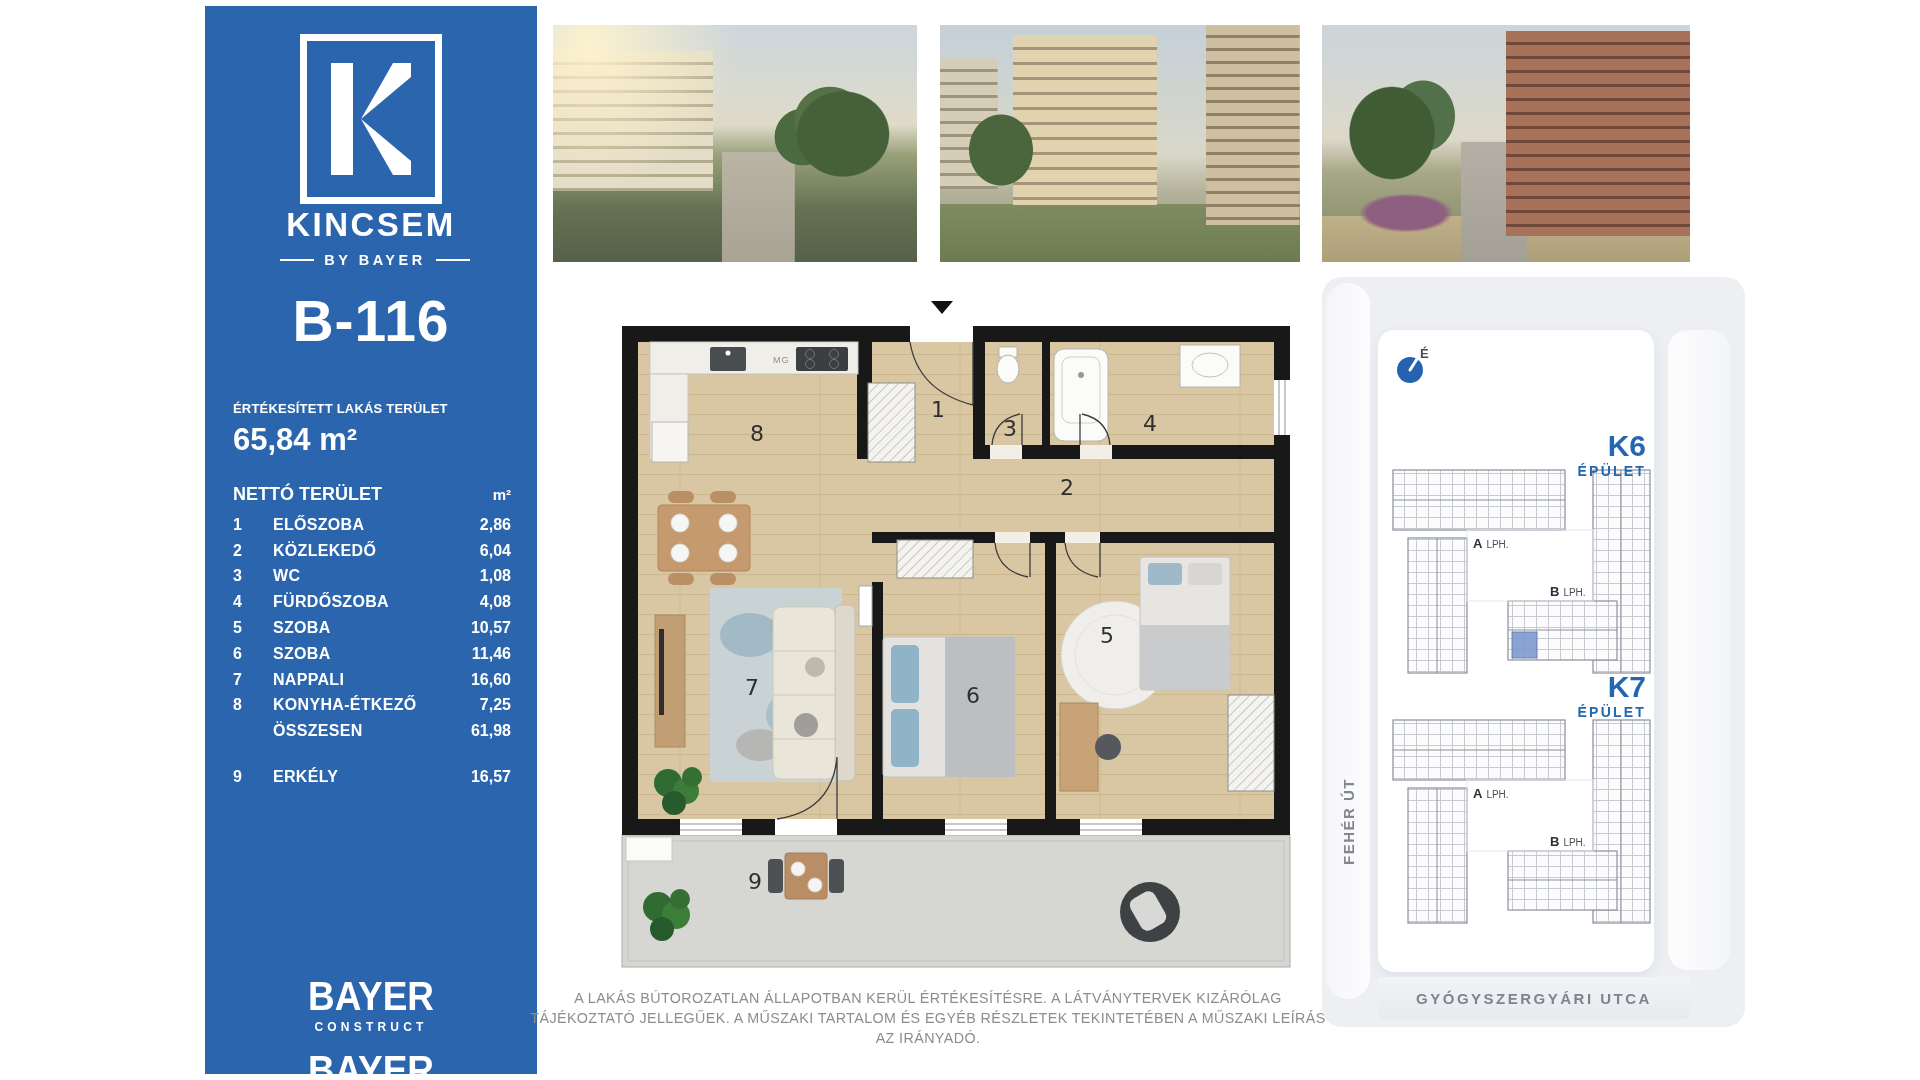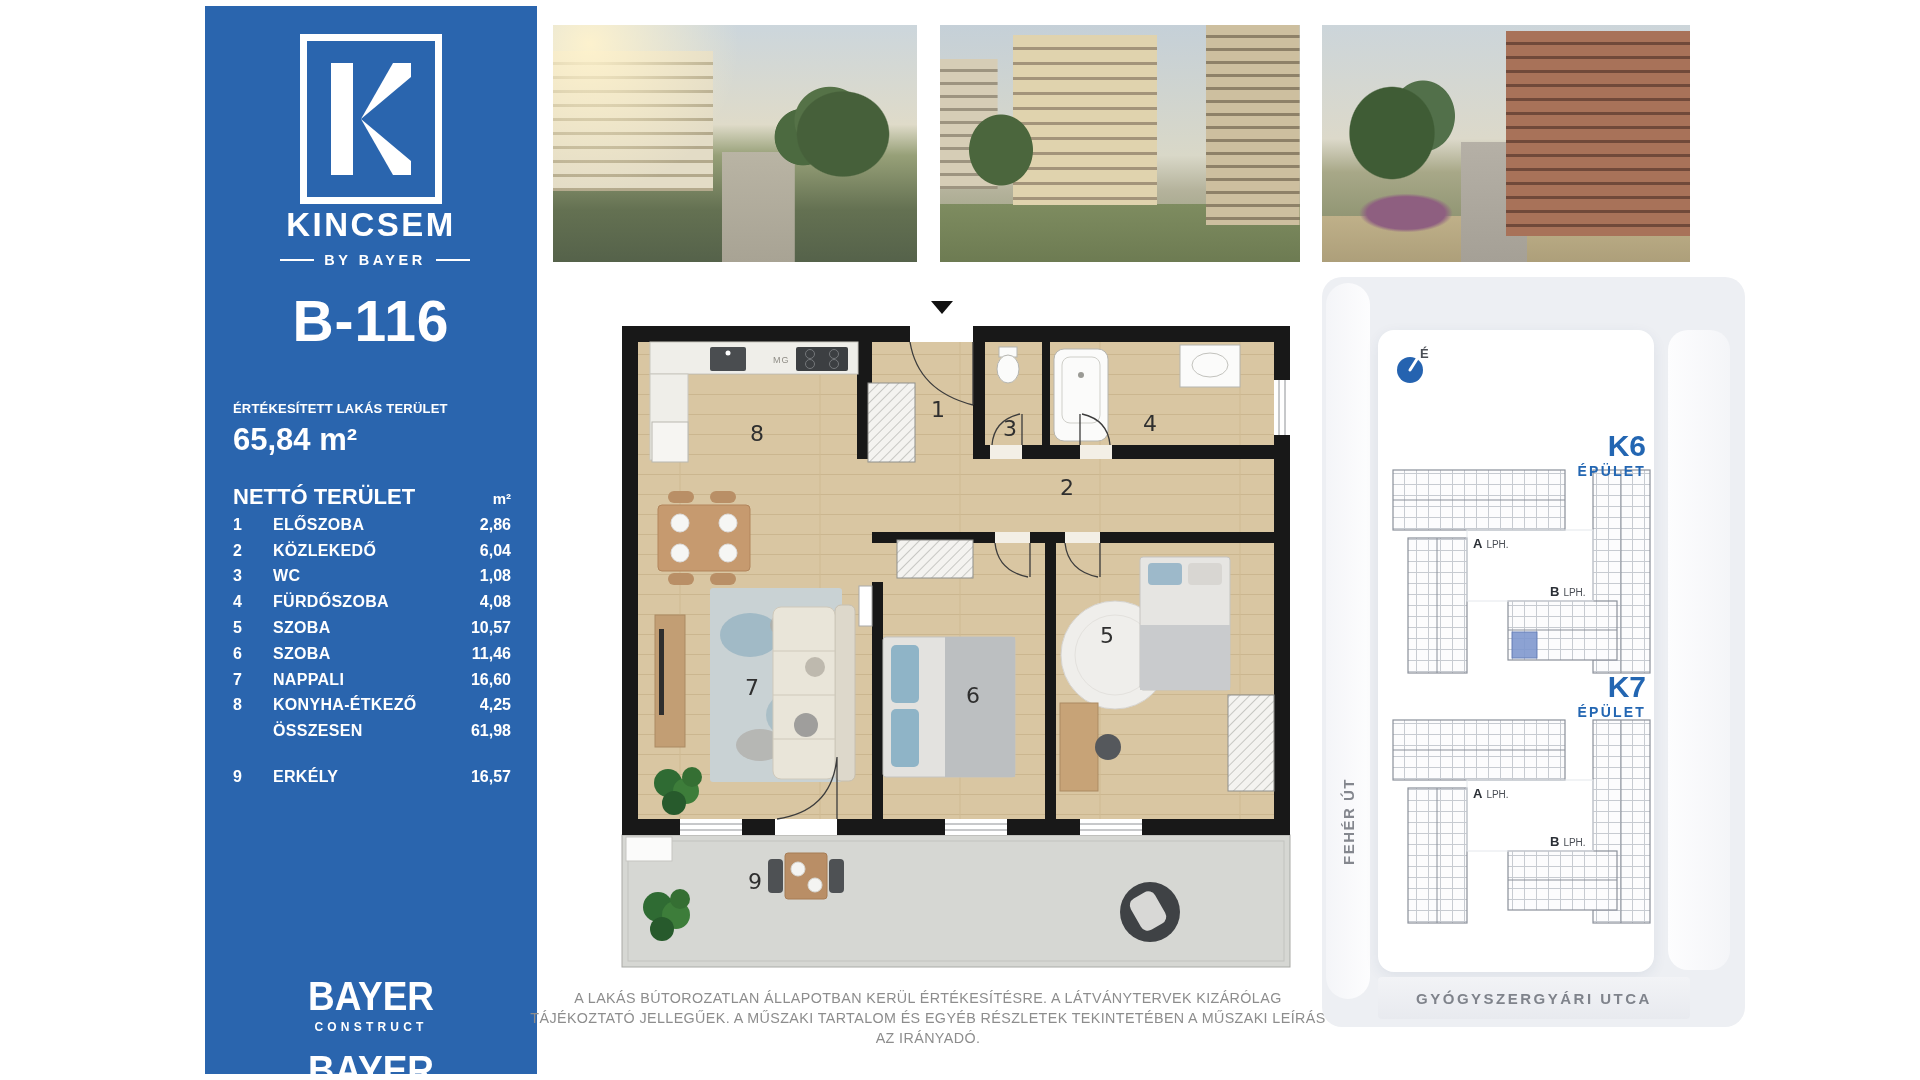--- a/index.html
+++ b/index.html
@@ -35,21 +35,21 @@
     position:absolute; top:334px; left:0; right:0; text-align:center;
     font-size:26.5px; font-weight:700; line-height:1.14;
   }
   .sold-label { position:absolute; top:395px; left:28px; right:20px; font-size:13px; font-weight:700; letter-spacing:0.2px; }
   .sold-value { position:absolute; top:416px; left:28px; font-size:31px; font-weight:700; }
   .net-header {
     position:absolute; top:478px; left:28px; right:26px;
     display:flex; justify-content:space-between; align-items:baseline;
     font-weight:700;
   }
-  .net-header .nh-label { font-size:22px; }
+  .net-header .nh-label { font-size:18px; }
   .net-header .nh-unit { font-size:15px; }
   .net-rows { position:absolute; top:506px; left:28px; right:26px; }
   .net-row { display:flex; align-items:center; height:25.8px; font-size:16px; font-weight:600; }
   .net-row .rn { width:40px; }
   .net-row .rname { flex:1; letter-spacing:0.3px; }
   .net-row .rval { text-align:right; }
   .balcony-row { position:absolute; top:758px; left:28px; right:26px; }
   .footer-logos {
     position:absolute; top:972px; left:0; right:0;
     display:flex; justify-content:center; gap:18px;flex-direction:column;
@@ -199,21 +199,21 @@
         <span class="rval">11,46</span>
       </div>
       <div class="net-row">
         <span class="rn">7</span>
         <span class="rname">NAPPALI</span>
         <span class="rval">16,60</span>
       </div>
       <div class="net-row">
         <span class="rn">8</span>
         <span class="rname">KONYHA-ÉTKEZŐ</span>
-        <span class="rval">4,25</span>
+        <span class="rval">7,25</span>
       </div>
       <div class="net-row">
         <span class="rn"></span>
         <span class="rname">ÖSSZESEN</span>
         <span class="rval">61,98</span>
       </div>
     </div>
     <div class="net-rows balcony-row">
       <div class="net-row">
         <span class="rn">9</span>

